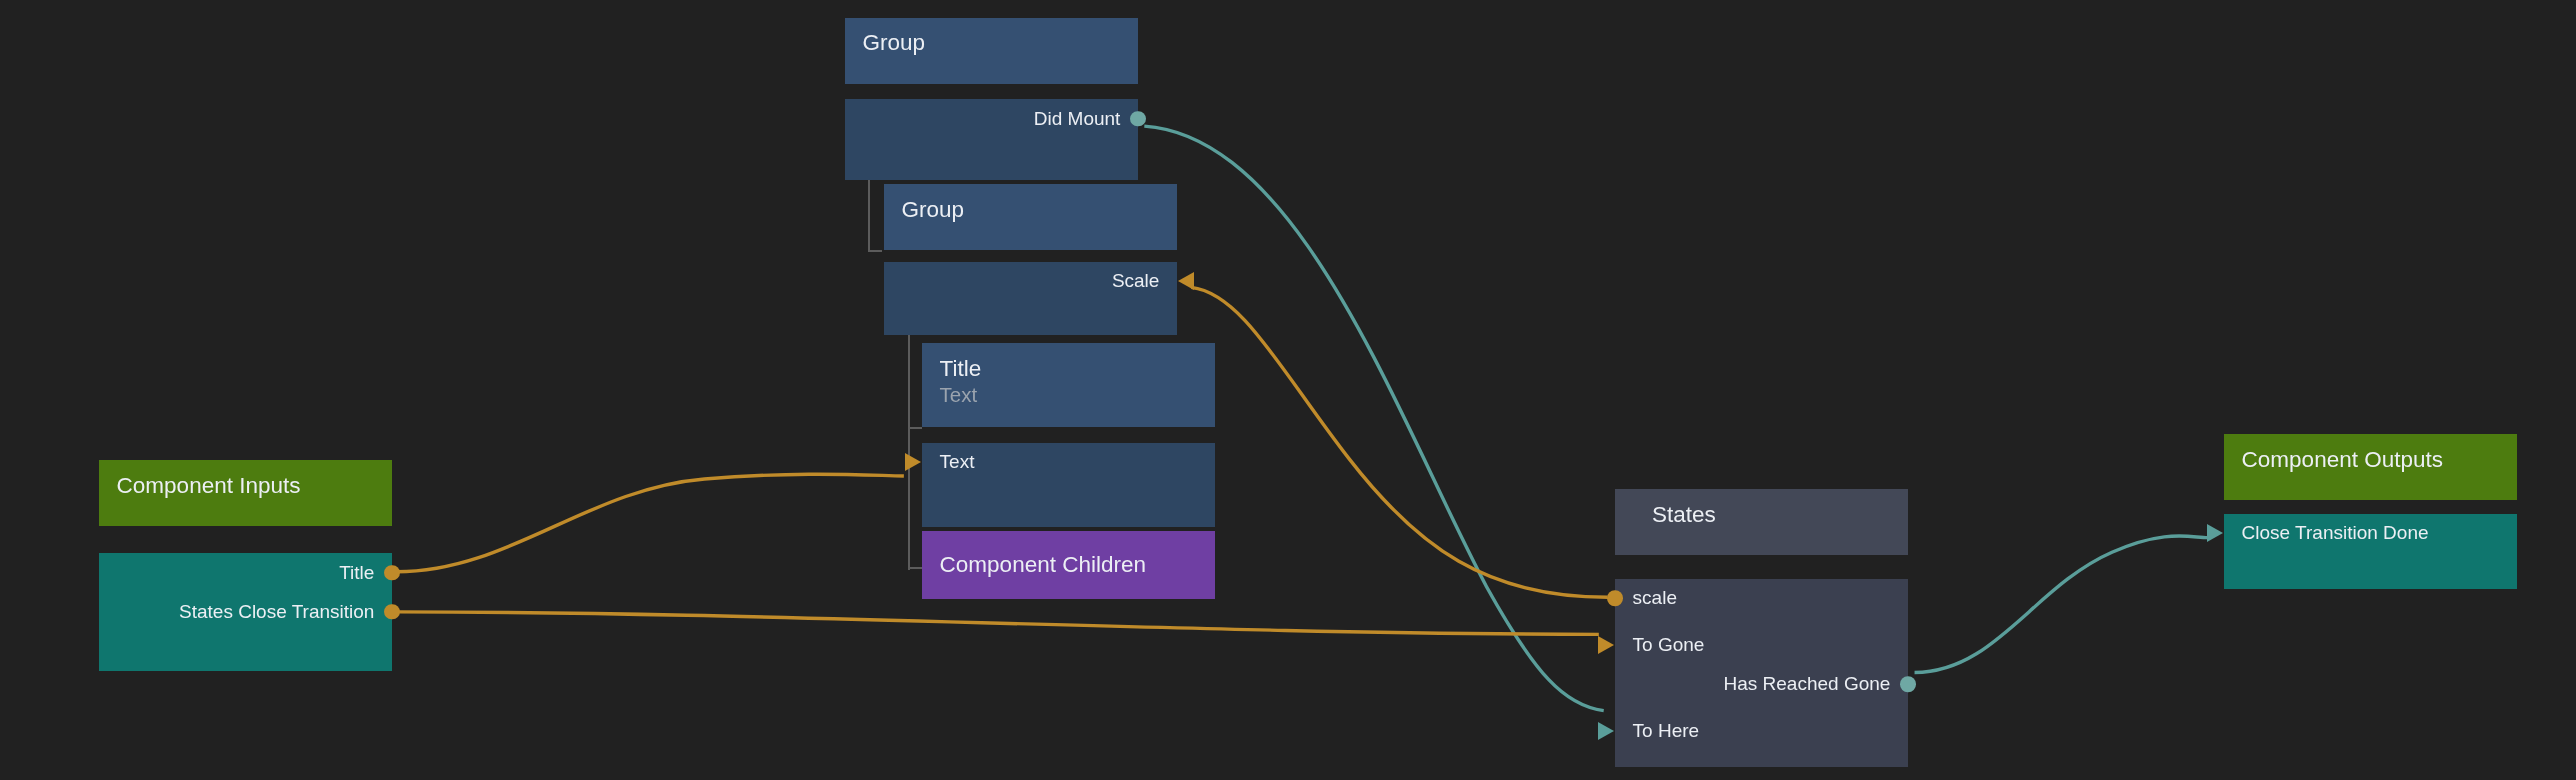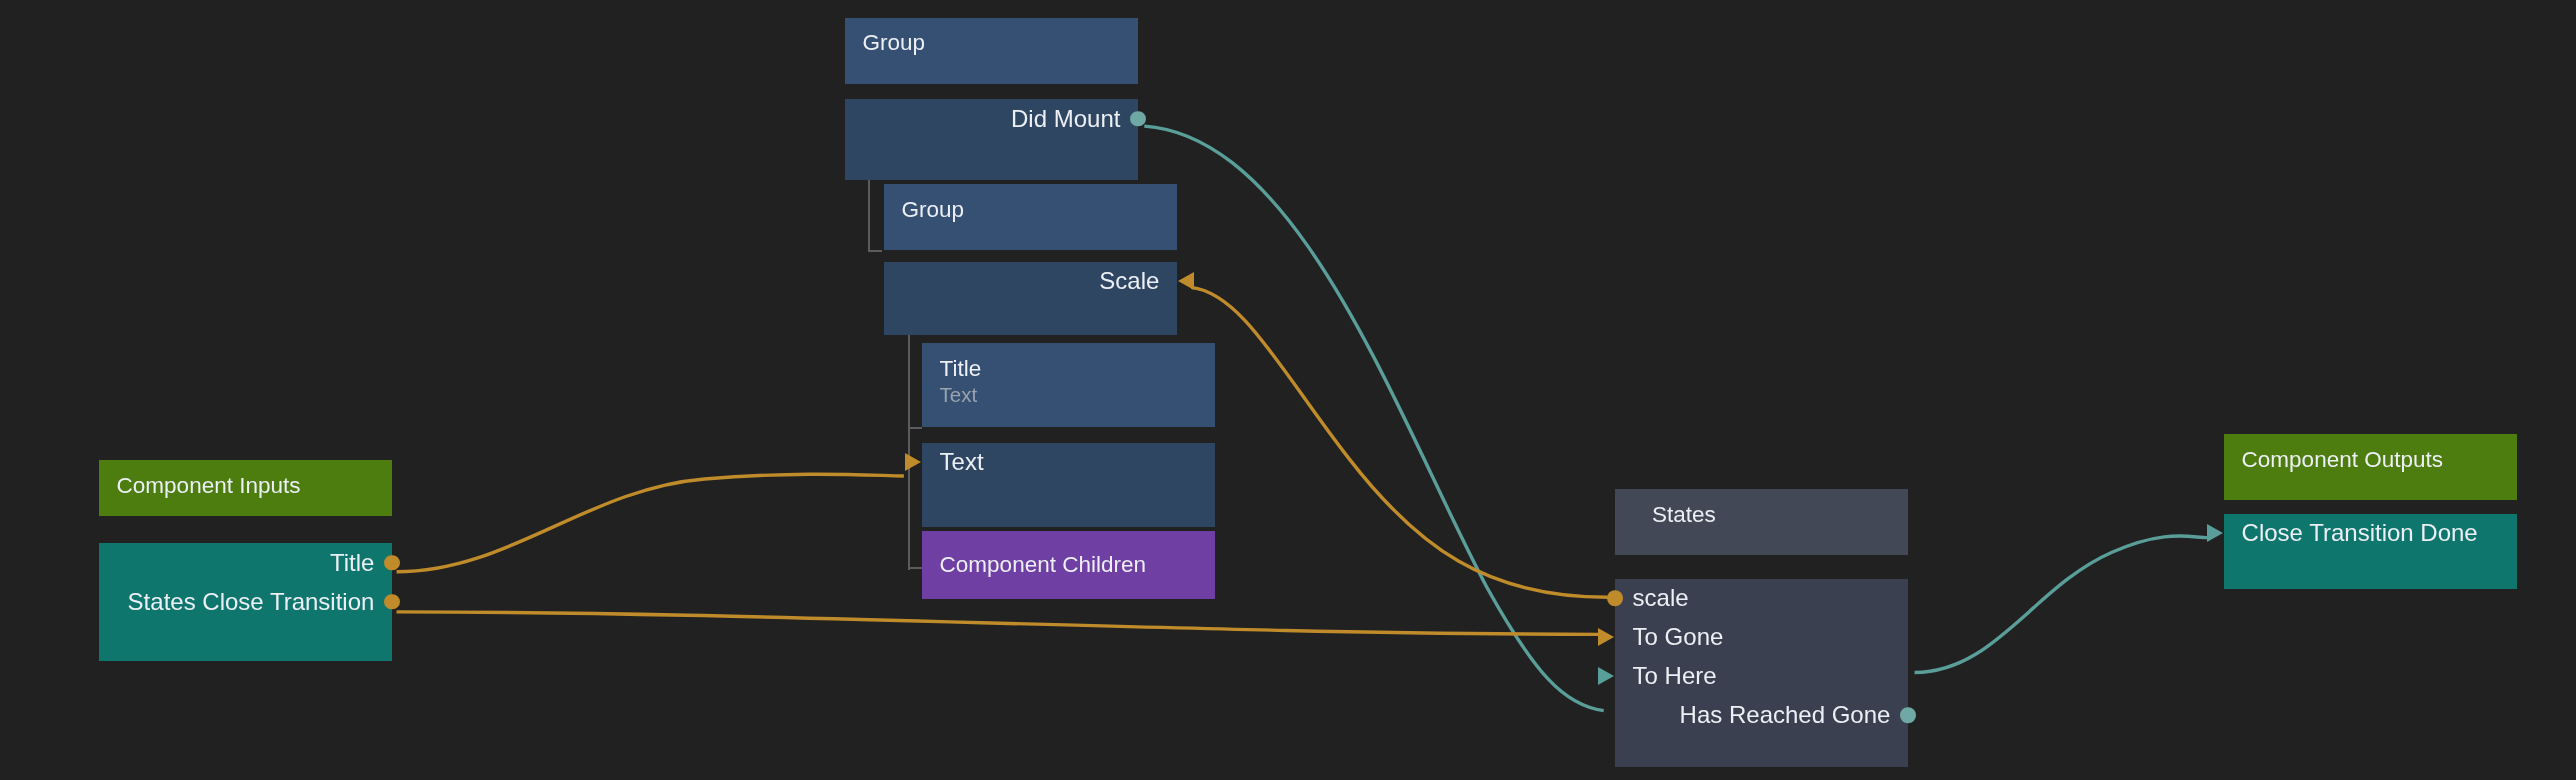--- a/index.html
+++ b/index.html
@@ -46,22 +46,22 @@
   .node-body { position:relative; }
   .port-row {
     position:relative;
     height:39px;
     display:flex;
     align-items:center;
     padding:0 17.6px;
     white-space:nowrap;
   }
   .port-row.out { justify-content:flex-end; }
-  .port-row.in  { justify-content:flex-start; }
-  .port-label { font-size:24px; color:#eceff4; }
+  .port-row.in  { justify-content:flex-start;margin-top:8px; }
+  .port-label { font-size:19px; color:#eceff4; }
 
   
   .port-dot {
     position:absolute;
     width:15.6px; height:15.6px;
     border-radius:50%;
     top:50%;
     transform:translateY(-50%);
   }
   .port-dot.right { right:-7.8px; }
@@ -157,21 +157,21 @@
     </div>
   </div>
 
   <div class="node" style="left:922px; top:531px; width:293px;">
     <div class="node-head purple-flat" style="height:68px; display:flex; align-items:center;">
       <div class="node-title">Component Children</div>
     </div>
   </div>
 
   <div class="node purple" style="left:99px; top:460px; width:293px;">
-    <div class="node-head" style="height:56px;">
+    <div class="node-head" style="height:66px;">
       <div class="node-title">Component Inputs</div>
     </div>
     <div class="node-body" style="height:118px;">
       <div class="port-row out" style="margin-top:27px;">
         <span class="port-label">Title</span>
         <span class="port-dot right" style="background:#c08b2a;"></span>
       </div>
       <div class="port-row out">
         <span class="port-label">States Close Transition</span>
         <span class="port-dot right" style="background:#c08b2a;"></span>
@@ -185,27 +185,27 @@
     </div>
     <div class="node-body" style="height:188px;">
       <div class="port-row in" style="margin-top:23.5px;">
         <span class="port-dot left" style="background:#c08b2a;"></span>
         <span class="port-label">scale</span>
       </div>
       <div class="port-row in">
         <span class="port-arrow left" style="color:#c08b2a;"></span>
         <span class="port-label">To Gone</span>
       </div>
+      <div class="port-row out">
+        <span class="port-label">Has Reached Gone</span>
+        <span class="port-dot right" style="background:#6fa8a4;"></span>
+      </div>
       <div class="port-row in">
         <span class="port-arrow left" style="color:#5a9e9a;"></span>
         <span class="port-label">To Here</span>
-      </div>
-      <div class="port-row out">
-        <span class="port-label">Has Reached Gone</span>
-        <span class="port-dot right" style="background:#6fa8a4;"></span>
       </div>
     </div>
   </div>
 
   <div class="node purple" style="left:2224px; top:434px; width:293px;">
     <div class="node-head" style="height:66px;">
       <div class="node-title">Component Outputs</div>
     </div>
     <div class="node-body" style="height:75px;">
       <div class="port-row in" style="margin-top:13.7px;">

